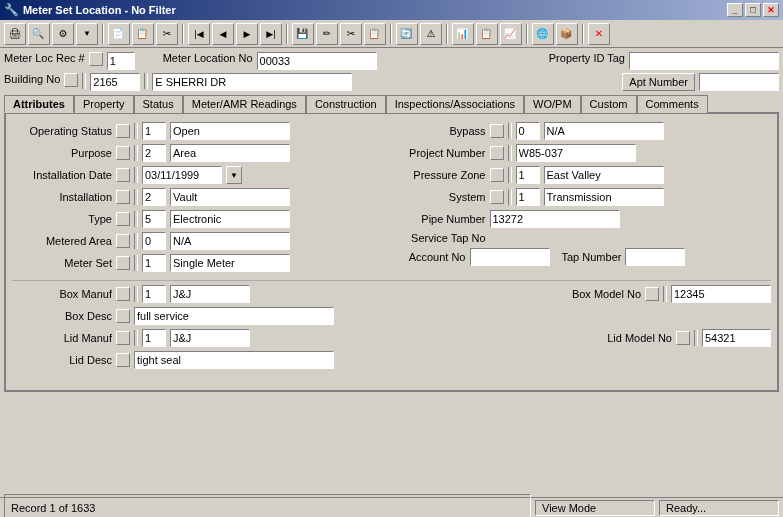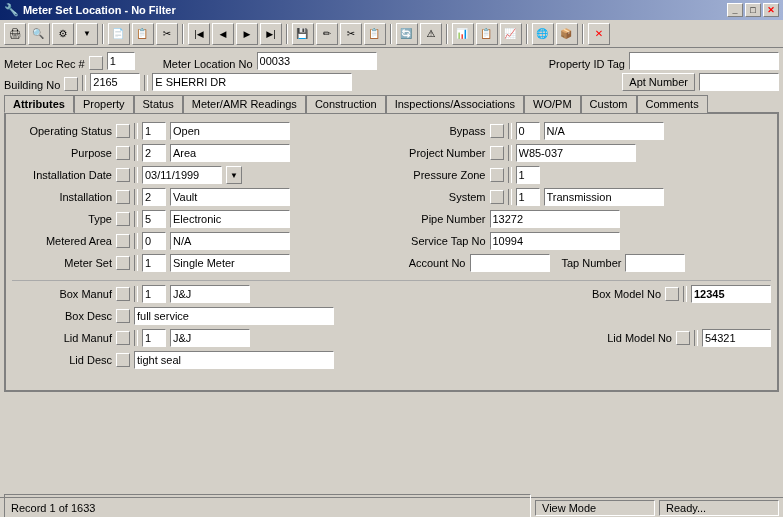--- a/index.html
+++ b/index.html
@@ -60,21 +60,21 @@
       margin: 0 2px;
     }
     
     .main-window {
       background: #d4d0c8;
       padding: 4px;
     }
     
     .header-row {
       display: flex;
-      align-items: flex-end;
+      align-items: flex-start;
       margin-bottom: 3px;
       gap: 4px;
     }
     .field-label {
       color: #000;
       white-space: nowrap;
       font-size: 11px;
     }
     .field-input {
       background: white;
@@ -368,38 +368,38 @@
           <div class="push-btn"></div>
           <div class="header-sep"></div>
           <input class="value-input" style="width: 120px;" type="text" value="W85-037">
         </div>
 
         <div class="form-row">
           <span class="form-label" style="width:90px;">Pressure Zone</span>
           <div class="push-btn"></div>
           <div class="header-sep"></div>
           <input class="value-input val-num" type="text" value="1" style="">
+          <input class="value-input val-text-md" type="text" value="East Valley" style="">
         </div>
 
         <div class="form-row">
           <span class="form-label" style="width:90px;">System</span>
           <div class="push-btn"></div>
           <div class="header-sep"></div>
           <input class="value-input val-num" type="text" value="1" style="">
           <input class="value-input val-text-md" type="text" value="Transmission" style="">
         </div>
 
         <div class="form-row">
           <span class="form-label" style="width:90px;">Pipe Number</span>
           <input class="value-input" style="width: 130px;" type="text" value="13272">
         </div>
 
         <div class="form-row">
           <span class="form-label" style="width:90px;">Service Tap No</span>
-          <input class="value-input" style="width: 130px;" type="text" value="10994">
         </div>
 
         <div class="form-row">
           <span class="form-label" style="width:70px; text-align:right;">Account No</span>
           <input class="value-input" style="width: 80px;" type="text">
           <span style="margin-left:8px; white-space:nowrap;">Tap Number</span>
           <input class="value-input" style="width: 60px;" type="text">
         </div>
 
       </div>
@@ -410,21 +410,21 @@
       <div class="form-row">
         <span class="form-label">Box Manuf</span>
         <div class="push-btn"></div>
         <div class="header-sep"></div>
         <input class="value-input val-num" type="text" value="1" style="">
         <input class="value-input" style="width: 80px;" type="text" value="J&amp;J">
         <div style="flex:1;"></div>
         <span style="text-align:right; width:90px; white-space:nowrap;">Box Model No</span>
         <div class="push-btn"></div>
         <div class="header-sep"></div>
-        <input class="value-input" style="width: 80px; font-weight: bold;" type="text" value="12345">
+        <input class="value-input" style="width: 100px;" type="text" value="12345">
       </div>
 
       <div class="form-row">
         <span class="form-label">Box Desc</span>
         <div class="push-btn"></div>
         <input class="value-input" style="width: 200px;" type="text" value="full service">
       </div>
 
       <div class="form-row">
         <span class="form-label">Lid Manuf</span>

